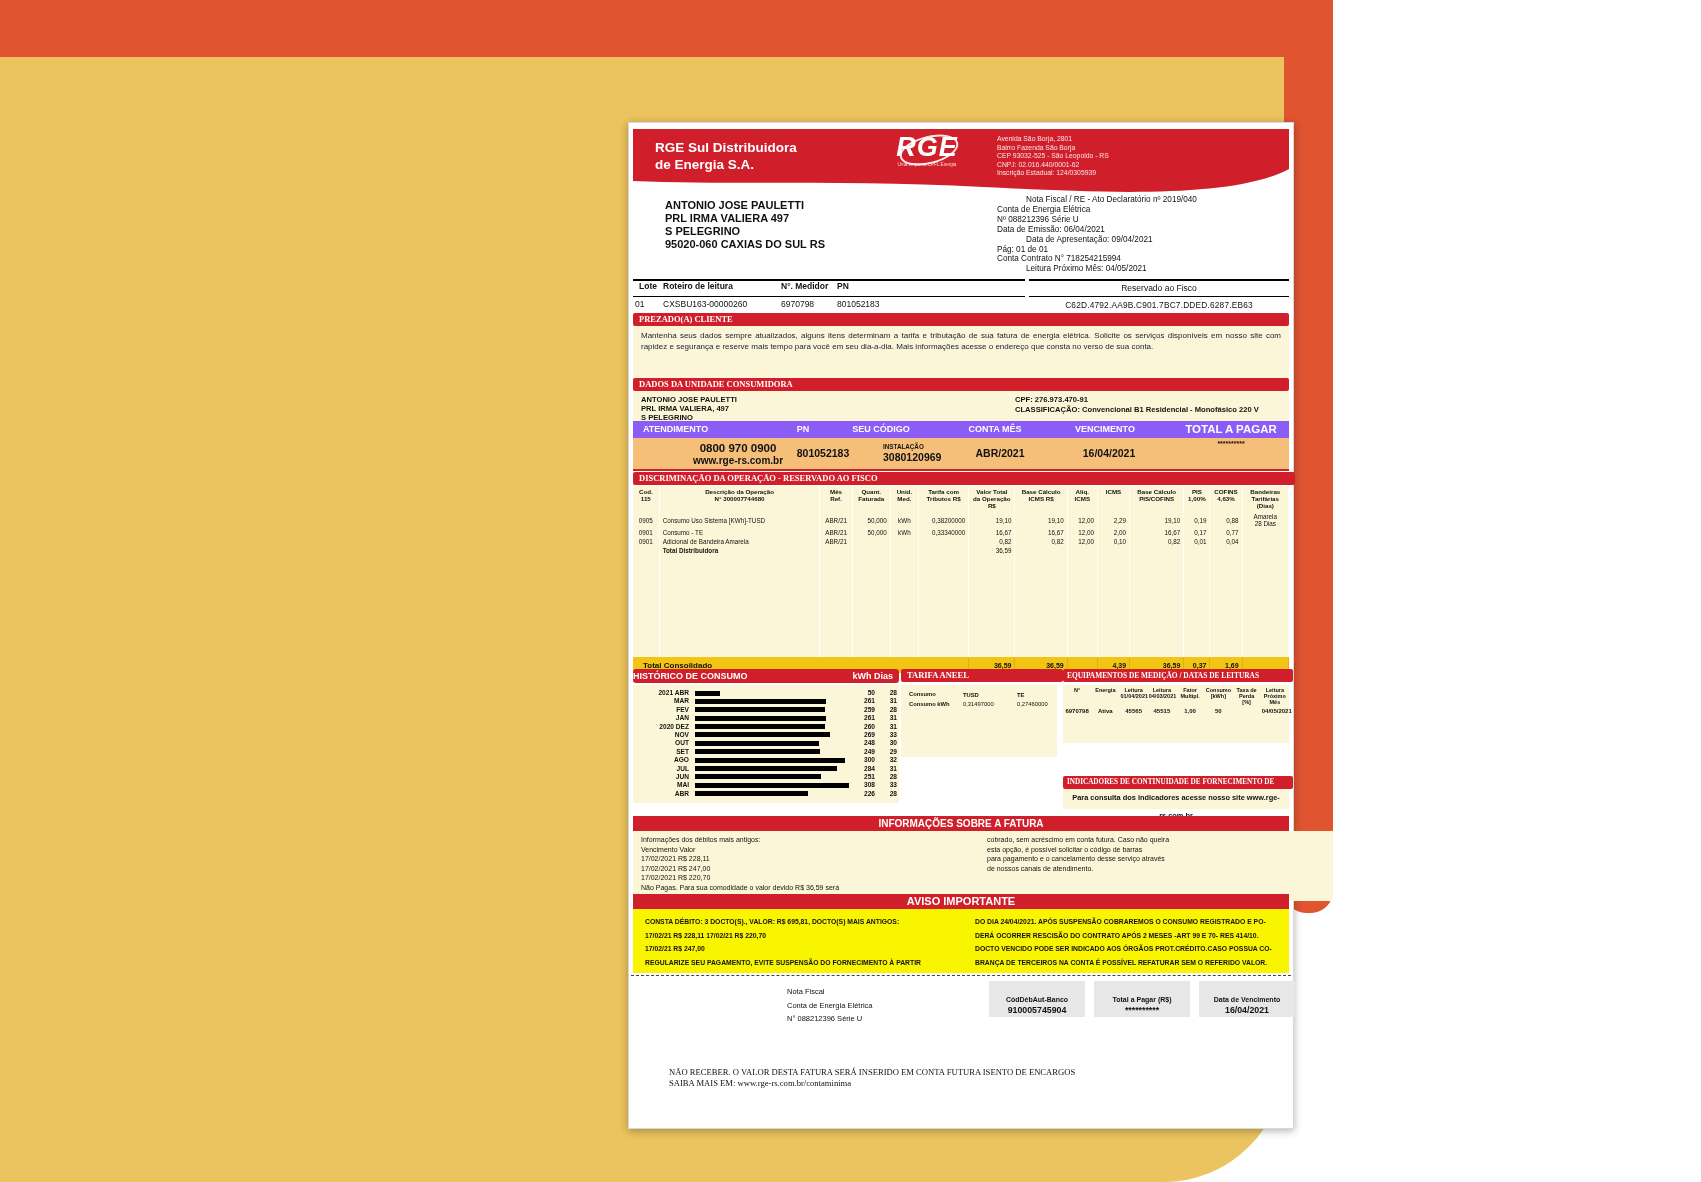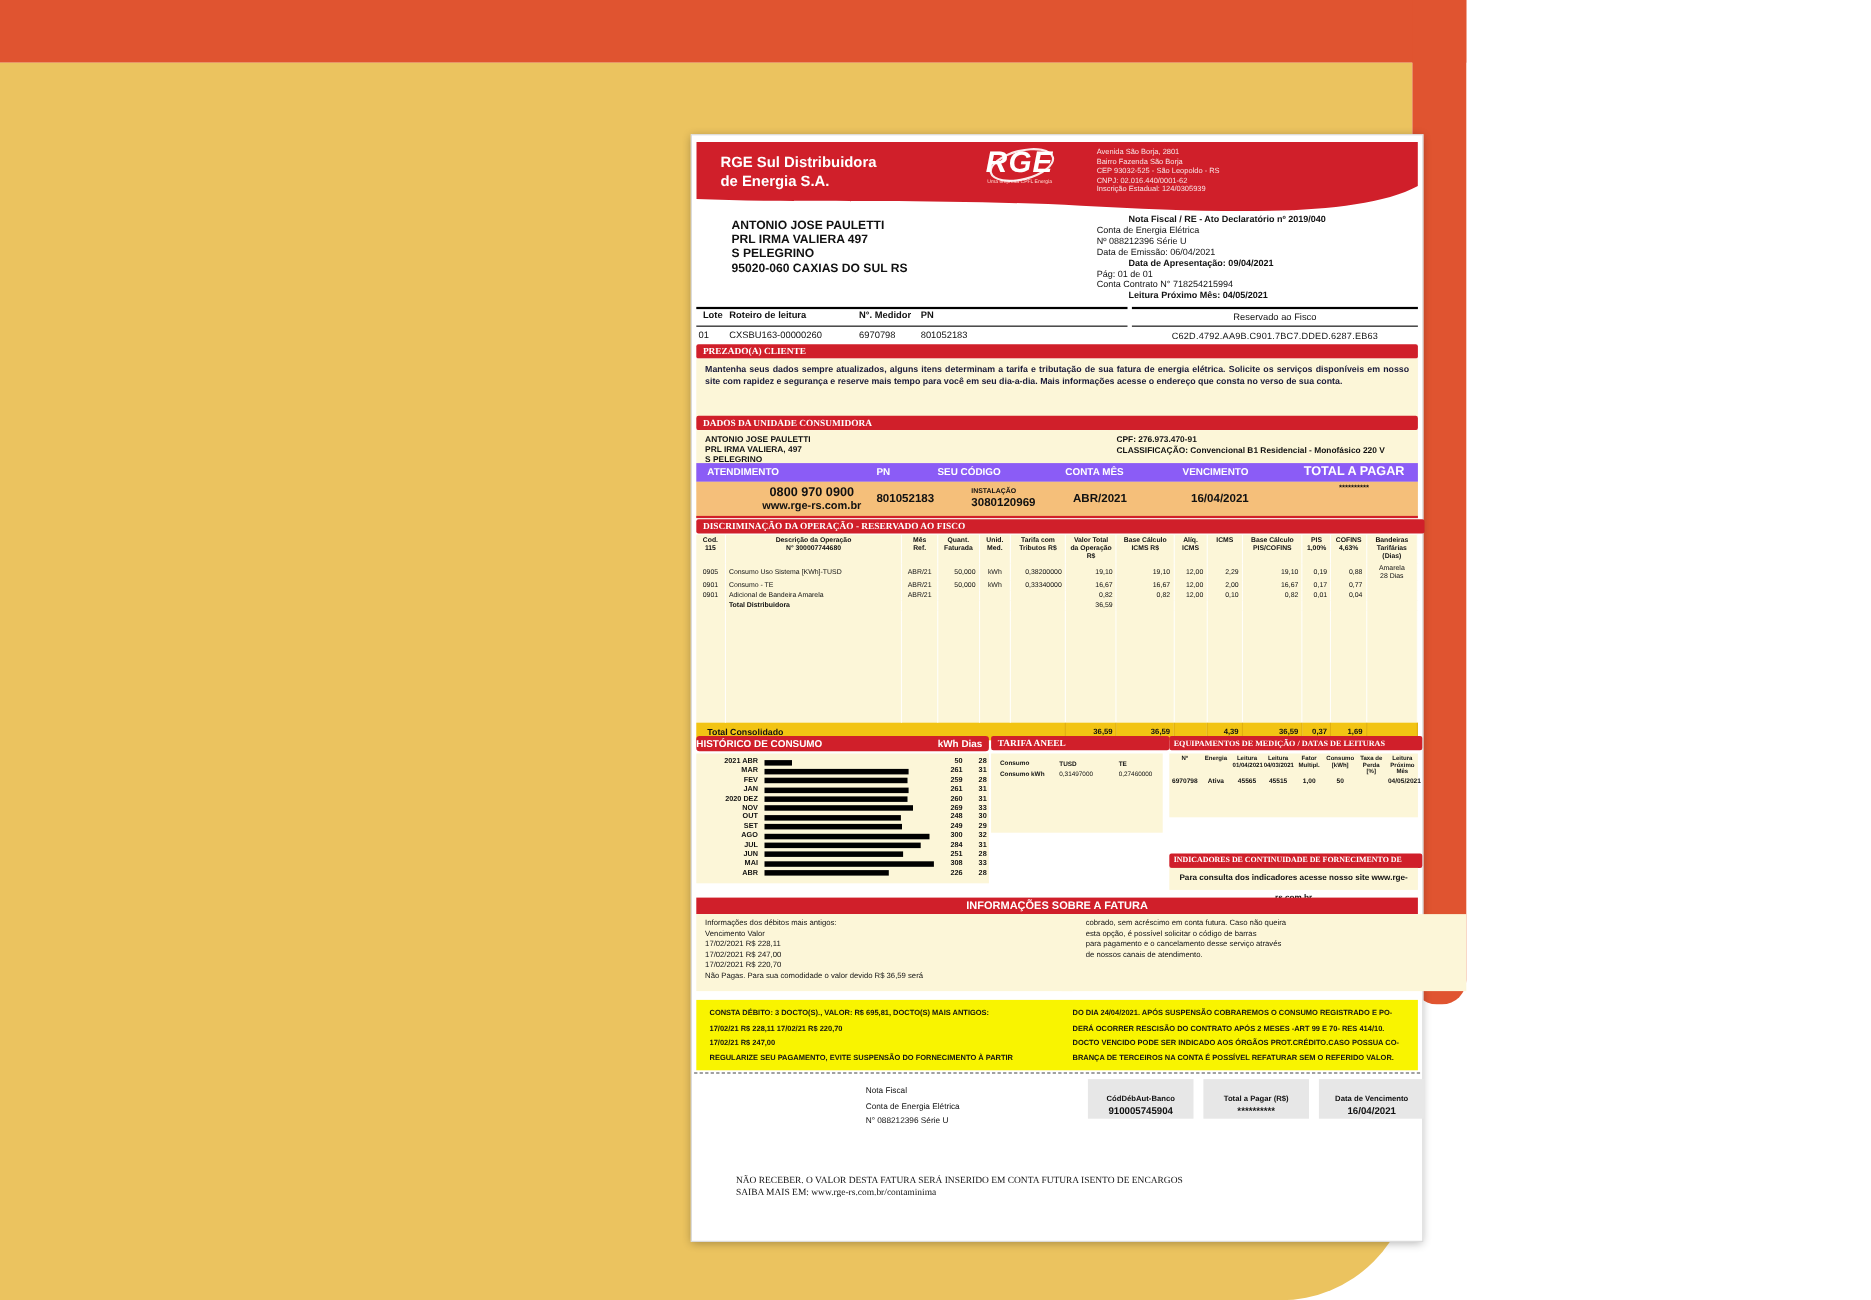--- a/index.html
+++ b/index.html
@@ -18,32 +18,32 @@
   .hdr-svg{left:4px;top:6px;}
   .company{left:26px;top:16px;color:#fff;font-weight:bold;font-size:13.5px;line-height:17px;}
   .logo{left:246px;top:9px;width:104px;height:50px;text-align:center;color:#fff;}
   .logo-txt{font-size:27px;font-weight:bold;font-style:italic;letter-spacing:1px;line-height:30px;position:relative;}
   .logo-swirl{position:absolute;left:24px;top:4px;width:56px;height:24px;border:2px solid rgba(255,255,255,.9);border-radius:50%;transform:rotate(-14deg);pointer-events:none;}
   .logo-sub{font-size:4.6px;line-height:6px;color:#ffd9cf;}
   .hdr-addr{left:368px;top:12px;font-size:6.8px;line-height:8.6px;color:rgba(255,255,255,.88);}
   
   .cust{left:36px;top:76px;font-weight:bold;font-size:11px;line-height:13px;color:#111;}
   .invinfo{left:368px;top:72px;font-size:8.2px;line-height:9.9px;color:#111;}
-  .invinfo .b{font-weight:bold;padding-left:29px;}
+  .invinfo .b{font-weight:normal;padding-left:29px;}
   
   .meter{left:4px;top:156px;width:392px;border-top:2px solid #000;}
   .meter .hrow{position:relative;height:15px;border-bottom:1.5px solid #000;font-weight:bold;font-size:8.5px;color:#111;}
   .meter .vrow{position:relative;height:16px;font-size:8.5px;color:#111;}
   .fisco-box{left:400px;top:156px;width:260px;border-top:2px solid #000;text-align:center;color:#111;}
   .fisco-box .hd{font-size:8.5px;border-bottom:1.5px solid #000;height:15px;line-height:15px;}
   .fisco-box .cd{font-size:8.3px;height:16px;line-height:16px;letter-spacing:.2px;}
   
   .bar{height:13px;line-height:13px;font-size:8.5px;padding-left:6px;border-radius:2px;font-family:Liberation Serif, serif;}
   .prez-bar{left:4px;top:190px;width:650px;}
-  .prez-body{left:4px;top:203px;width:640px;height:46px;font-size:8px;font-weight:bold;color:#1b1b3a;line-height:10.5px;padding:5px 8px;text-align:justify;}
+  .prez-body{left:4px;top:203px;width:640px;height:46px;font-size:8px;font-weight:normal;color:#1b1b3a;line-height:10.5px;padding:5px 8px;text-align:justify;}
   .dados-bar{left:4px;top:255px;width:650px;}
   .dados-l{left:4px;top:268px;width:370px;height:48px;font-size:7.6px;font-weight:bold;line-height:9.2px;padding:4px 8px;color:#111;}
   .dados-r{left:378px;top:268px;width:266px;height:48px;font-size:7.6px;font-weight:bold;line-height:10px;padding:4px 8px;color:#111;}
   
   .atd-bar{left:4px;top:298px;width:656px;height:17px;background:#8b5cf6;}
   .atd-bar span{position:absolute;color:#fff;font-weight:bold;font-size:9px;line-height:17px;transform:translateX(-50%);white-space:nowrap;}
   .atd-bar .lft{transform:none;}
   .atd-bar .big{font-size:11.5px;}
   .atd-vals{left:4px;top:315px;width:656px;height:31px;background:#f5bf7a;border-bottom:2px solid #d01f2a;color:#111;}
   .atd-vals div{position:absolute;white-space:nowrap;}
@@ -492,20 +492,21 @@
         <div>17/02/2021    R$    220,70</div>
         <div>Não Pagas. Para sua comodidade o valor devido R$ 36,59 será</div>
       </div>
     <div class="abs pale info-r" id="info-right">
         <div>cobrado, sem acréscimo em conta futura. Caso não queira</div>
         <div>esta opção, é possível solicitar o código de barras</div>
         <div>para pagamento e o cancelamento desse serviço através</div>
         <div>de nossos canais de atendimento.</div>
       </div>
 
+    <div class="abs redbar aviso-bar">AVISO IMPORTANTE</div>
     <div class="abs aviso-box">
       <div class="aviso-l" id="aviso-left">
           <div>CONSTA DÉBITO: 3 DOCTO(S)., VALOR: R$ 695,81, DOCTO(S) MAIS ANTIGOS:</div>
           <div>17/02/21 R$   228,11  17/02/21 R$   220,70</div>
           <div>17/02/21 R$   247,00</div>
           <div>REGULARIZE SEU PAGAMENTO, EVITE SUSPENSÃO DO FORNECIMENTO À PARTIR</div>
         </div>
       <div class="aviso-r" id="aviso-right">
           <div>DO DIA 24/04/2021. APÓS SUSPENSÃO COBRAREMOS O CONSUMO REGISTRADO E PO-</div>
           <div>DERÁ OCORRER RESCISÃO DO CONTRATO APÓS 2 MESES -ART 99 E 70- RES 414/10.</div>

